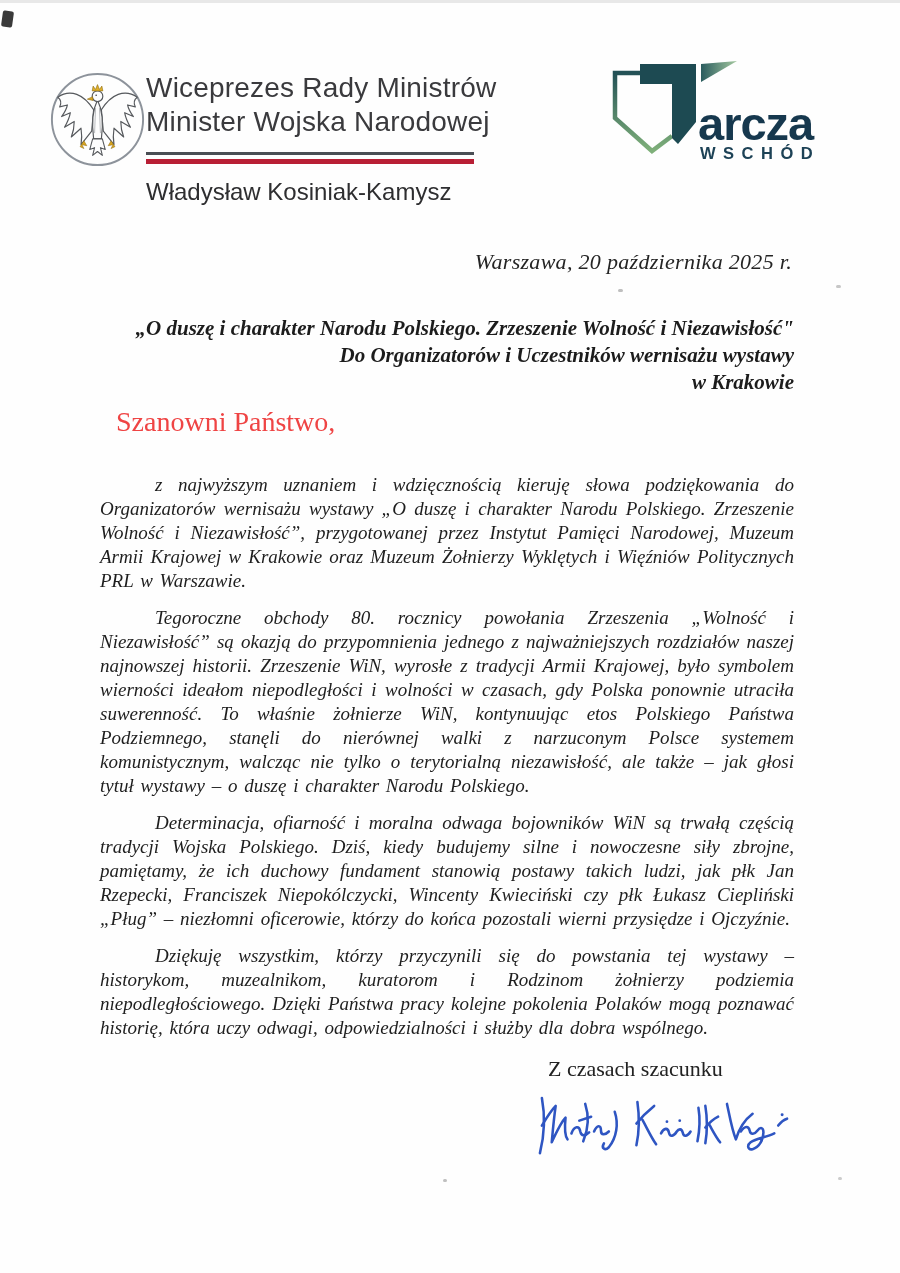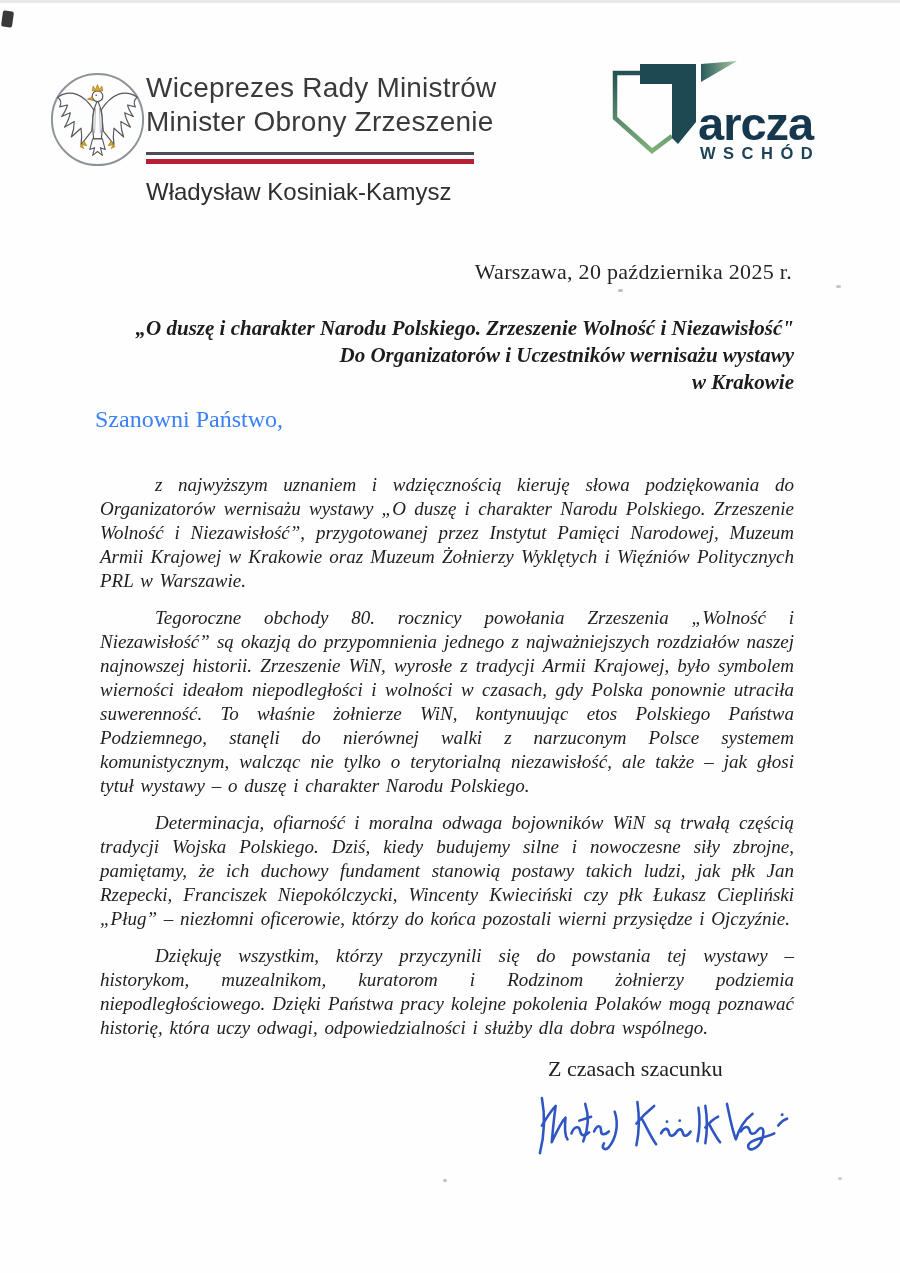--- a/index.html
+++ b/index.html
@@ -20,31 +20,31 @@
   .rule .gap{height:4px;}
   .rule .red{height:5px;background:#b81f35;}
   .official-name{
     position:absolute;left:146px;top:175px;
     font-family:"Liberation Sans",sans-serif;font-size:24px;color:#2e2e30;
   }
   
   .logo{position:absolute;left:606px;top:57px;width:214px;height:114px;}
   
   .dateline{
-    position:absolute;right:108px;top:256px;
-    font-size:22px;color:#242424;letter-spacing:.3px;
+    position:absolute;right:108px;top:246px;
+    font-style:italic;font-size:22px;color:#242424;letter-spacing:.3px;
   }
   .addressee{
     position:absolute;left:100px;top:312px;width:694px;
     text-align:right;font-weight:bold;font-style:italic;
     font-size:21px;line-height:27px;color:#1c1c1c;
   }
   .salutation{
-    position:absolute;left:95px;top:403px;
-    font-size:24px;color:#3b82f6;
+    position:absolute;left:116px;top:403px;
+    font-size:28px;color:#ef4444;
   }
   .body-flow{
     position:absolute;left:100px;top:470px;width:694px;
   }
   .body-flow p{
     margin:0 0 13px 0;text-align:justify;text-indent:55px;
     font-style:italic;font-size:19px;line-height:24px;
     word-spacing:2px;color:#1e1e1e;
   }
   .closing{
@@ -80,21 +80,21 @@
     <circle cx="50" cy="28" r="5.5" fill="#fdfdfd" stroke="#55585c" stroke-width="1.2"></circle>
     <circle cx="48.6" cy="27" r="0.8" fill="#333"></circle>
     <path d="M45,28.5 L39.5,31 L45.5,32.5 Z" fill="#d9a520" stroke="#8a6a12" stroke-width="0.6"></path>
     <path d="M44.5,22.5 L45.5,17.5 L48,21 L50,16 L52,21 L54.5,17.5 L55.5,22.5 Z" fill="#e0b02a" stroke="#8a6a12" stroke-width="0.6"></path>
     <path d="M36,74 l3,5 l-5,-1 l2,4 l-4,-2 Z" fill="#d9a520" stroke="#8a6a12" stroke-width="0.5"></path>
     <path d="M64,74 l-3,5 l5,-1 l-2,4 l4,-2 Z" fill="#d9a520" stroke="#8a6a12" stroke-width="0.5"></path>
   </svg>
 
   <div class="office">
     <div>Wiceprezes Rady Ministrów</div>
-    <div>Minister Obrony Zrzeszenie</div>
+    <div>Minister Wojska Narodowej</div>
   </div>
 
   <div class="rule">
     <div class="gray"></div>
     <div class="gap"></div>
     <div class="red"></div>
   </div>
 
   <div class="official-name">Władysław Kosiniak-Kamysz</div>
 

